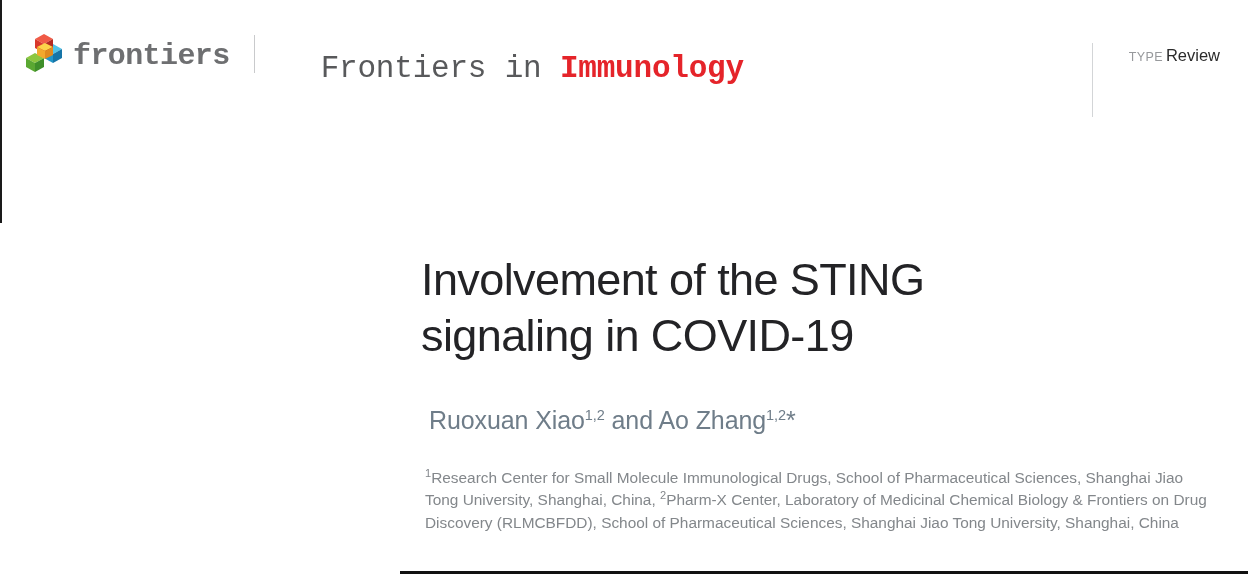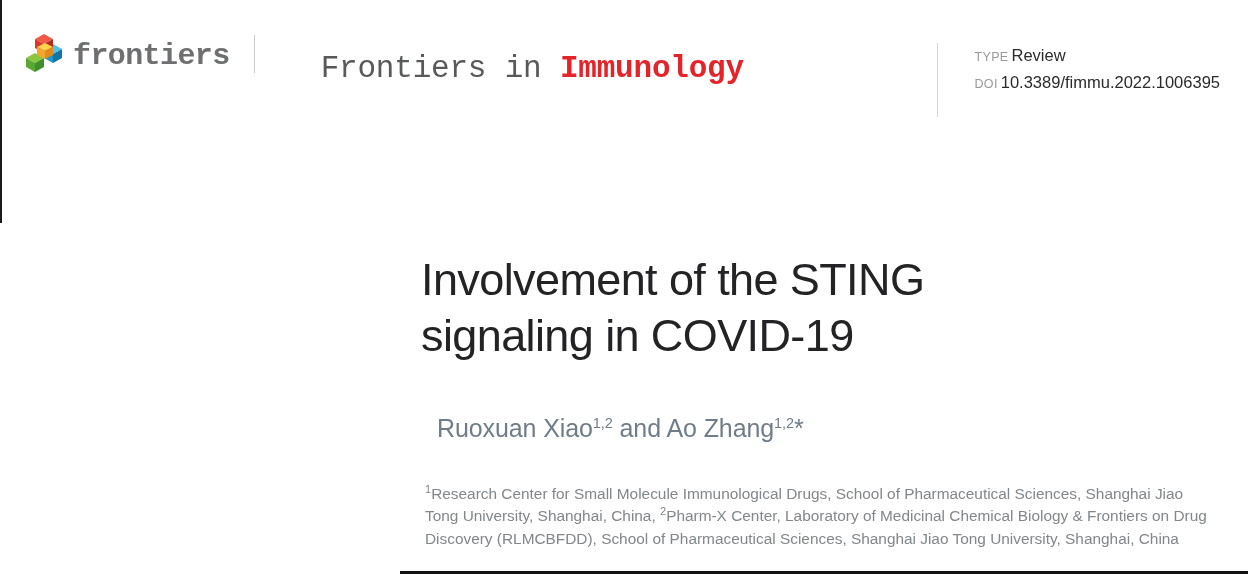--- a/index.html
+++ b/index.html
@@ -111,21 +111,21 @@
   #article-title {
     font-size: 45px;
     font-weight: 300;
     color: #232326;
     line-height: 56px;
     letter-spacing: -0.6px;
     width: 640px;
     margin: 0;
   }
   #author-list {
-    margin: 16px;
+    margin: 8px;
     padding-top: 33px;
     font-size: 25px;
     font-weight: 400;
     color: #6f7d89;
     line-height: 30px;
     letter-spacing: -0.1px;
   }
   #author-list sup {
     font-size: 0.58em;
     vertical-align: super;
@@ -188,23 +188,20 @@
     <span id="brand-divider"></span>
 
     <span id="journal-name"><span>Frontiers in </span><span id="journal-name-accent">Immunology</span></span>
 
   </div>
 
   <div id="article-meta">
     <div class="meta-row">
       <span class="meta-label">TYPE</span><span>Review</span>
     </div>
-    <div class="meta-row">
-      <span class="meta-label">DOI</span><span>10.3389/fimmu.2022.1006395</span>
-    </div>
   </div>
 
 </div>
 
 <div id="article-body">
   <h1 id="article-title">Involvement of the STING signaling in COVID-19</h1>
   <p id="author-list">Ruoxuan Xiao<sup>1,2</sup> and Ao Zhang<sup>1,2</sup>*</p>
   <p id="affiliations"><sup>1</sup>Research Center for Small Molecule Immunological Drugs, School of Pharmaceutical Sciences, Shanghai Jiao Tong University, Shanghai, China, <sup>2</sup>Pharm-X Center, Laboratory of Medicinal Chemical Biology &amp; Frontiers on Drug Discovery (RLMCBFDD), School of Pharmaceutical Sciences, Shanghai Jiao Tong University, Shanghai, China</p>
 </div>
 

